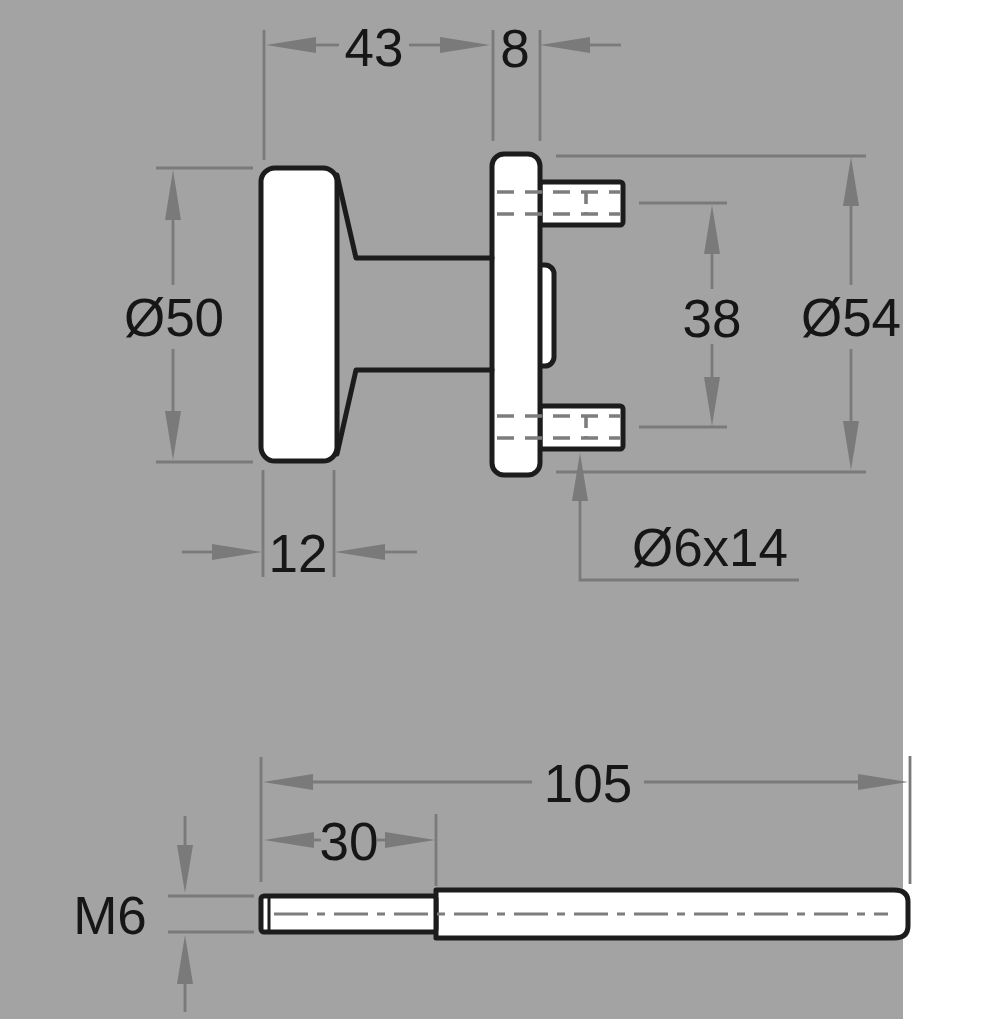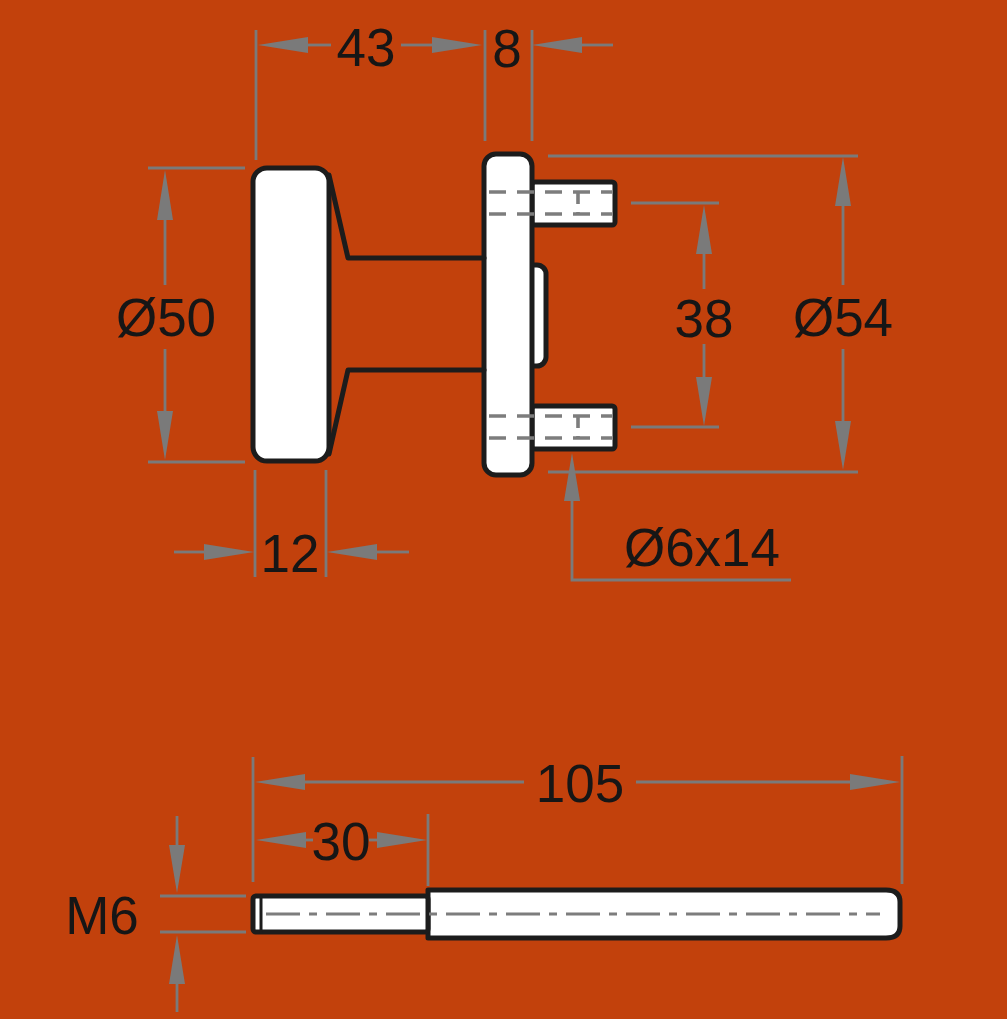--- a/index.html
+++ b/index.html
@@ -1,16 +1,16 @@
 <!DOCTYPE html>
 <html><head>
 <meta charset="utf-8">
 <style>
   html,body { margin:0; padding:0; background:#ffffff; }
-  .stage { width:1007px; height:1019px; background:#c2410c; position:relative; }
+  .stage { width:895px; height:1019px; background:#a3a3a3; position:relative;padding-left:8px; }
   svg { display:block; }
   .outline { fill:#ffffff; stroke:#1c1c1c; stroke-width:5; stroke-linejoin:round; }
   .oline   { fill:none; stroke:#1c1c1c; stroke-width:5; stroke-linejoin:round; stroke-linecap:round; }
   .othin   { fill:none; stroke:#1c1c1c; stroke-width:3; stroke-linecap:round; }
   .dim     { fill:none; stroke:#7a7a7a; stroke-width:2.8; stroke-linecap:butt; }
   .arr     { fill:#7a7a7a; stroke:none; }
   .hid     { fill:none; stroke:#7d7d7d; stroke-width:3.6; stroke-dasharray:17 11; }
   .hidv    { fill:none; stroke:#7d7d7d; stroke-width:3.6; stroke-dasharray:12 8; }
   .cl      { fill:none; stroke:#7d7d7d; stroke-width:3; stroke-dasharray:34 9 8 9; }
   .lbl     { font-family:"Liberation Sans", sans-serif; font-size:53px; fill:#161616; text-anchor:middle; }

